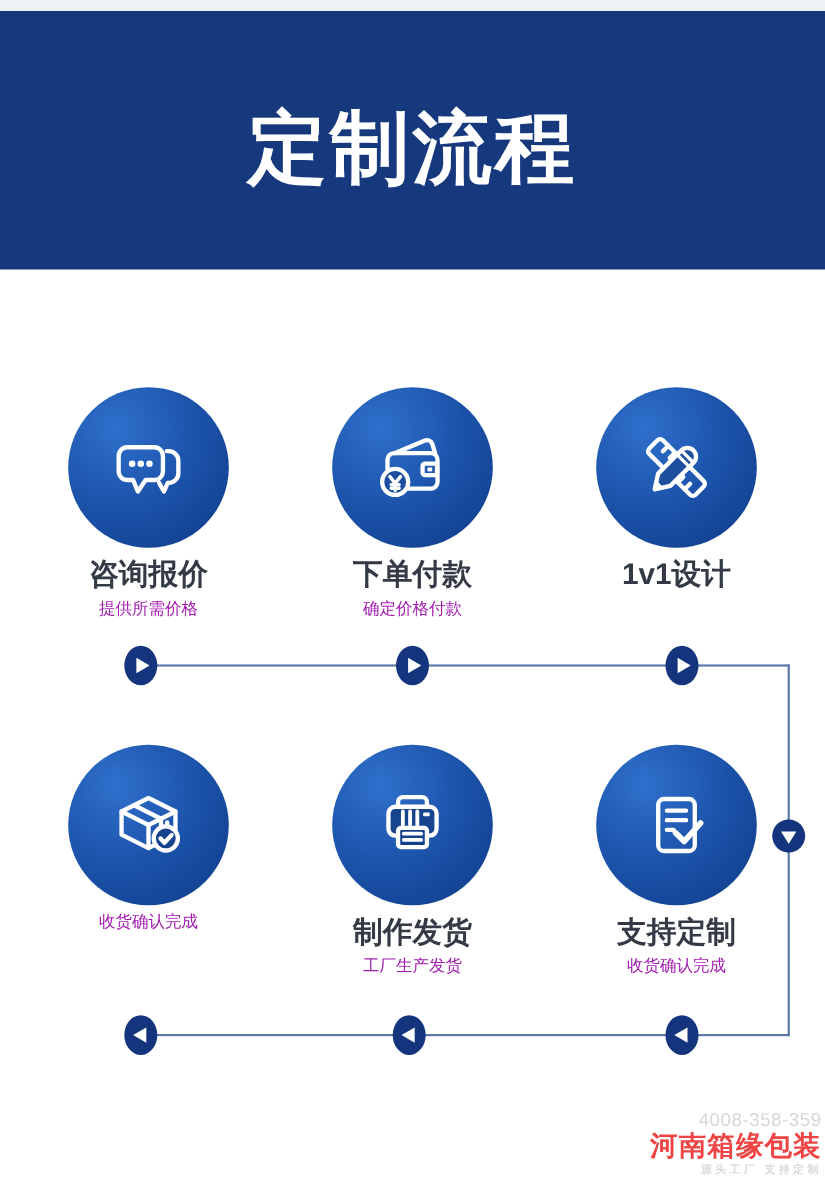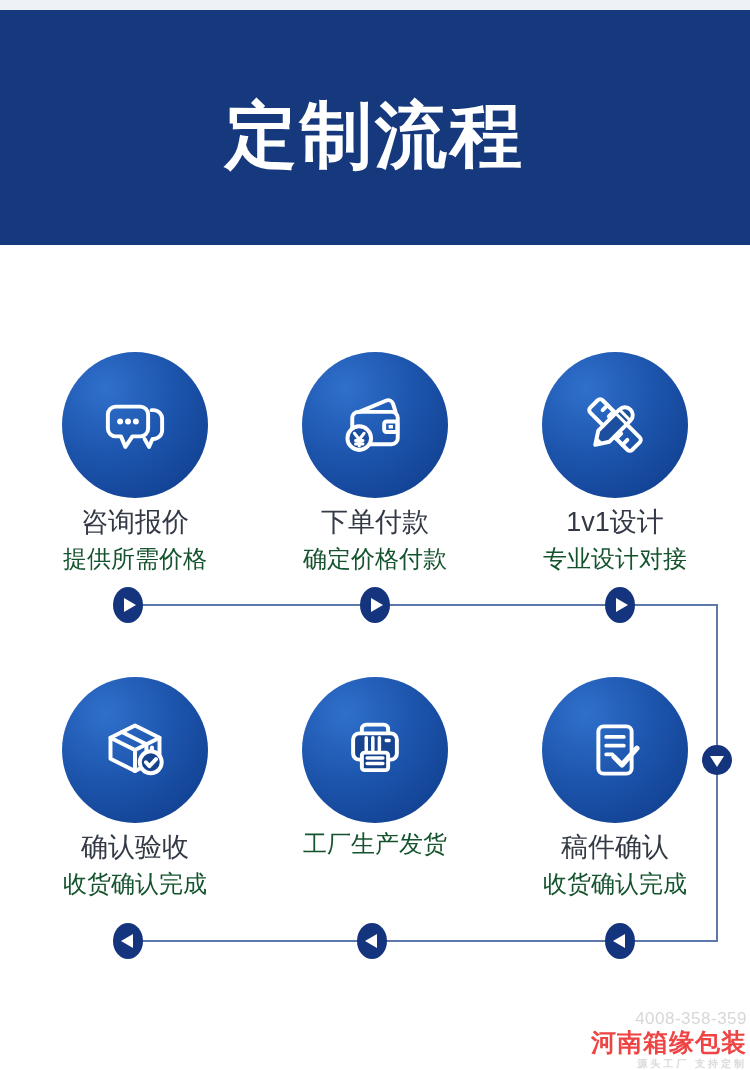--- a/index.html
+++ b/index.html
@@ -39,22 +39,22 @@
   .tri-left{border-top:7px solid transparent;border-bottom:7px solid transparent;border-right:12px solid #ffffff;margin-right:3px;}
   .tri-down{border-left:7px solid transparent;border-right:7px solid transparent;border-top:11px solid #ffffff;margin-top:2px;}
   
   .step{position:absolute;width:230px;z-index:3;}
   .circle{
     width:146px;height:146px;border-radius:50%;margin:0 auto;
     background:radial-gradient(circle at 30% 25%, #2f70cc 0%, #1d55ad 45%, #0d3a88 100%);
     display:flex;align-items:center;justify-content:center;
   }
   .circle svg{display:block;}
-  .step-title{font-size:27px;font-weight:400;color:#333a45;text-align:center;margin-top:9px;line-height:1.15;}
-  .step-desc{font-size:24px;font-weight:400;color:#14532d;text-align:center;margin-top:7px;line-height:1.15;}
+  .step-title{font-size:27px;font-weight:700;color:#333a45;text-align:center;margin-top:9px;line-height:1.15;}
+  .step-desc{font-size:15px;font-weight:400;color:#a21caf;text-align:center;margin-top:7px;line-height:1.15;}
   
   .watermark{position:absolute;right:3px;top:1010px;text-align:right;line-height:1.1;z-index:4;}
   .wm-phone{font-size:17px;font-weight:400;color:#d7d7d7;letter-spacing:0.5px;}
   .wm-company{font-size:25px;font-weight:700;color:#ef4444;letter-spacing:1px;}
   .wm-tagline{font-size:10px;font-weight:700;color:#dadada;letter-spacing:3px;margin-top:2px;text-align:right;}
 </style>
 </head>
 <body>
 
 <div class="page">
@@ -129,62 +129,61 @@
             <rect x="14" y="38" width="68" height="20" rx="4"></rect>
             <path d="M26 38v8M36 38v8M60 58v-8M70 58v-8"></path>
           </g>
           <g transform="rotate(-45 48 48)">
             <path d="M30 39h34a9 9 0 0 1 9 9 9 9 0 0 1-9 9H30L16 48 30 39z" fill="#1d4f9f"></path>
             <path d="M58 39v18M64 40v16M22 44.2v7.6" stroke-width="3.5"></path>
           </g>
         </svg>
       </div>
       <div class="step-title">1v1设计</div>
-      <div class="step-desc">专业设计对接</div>
     </div>
 
     <div class="step" style="left:20px;top:432px;">
       <div class="circle">
         <svg width="84" height="84" viewBox="0 0 96 96" fill="none" stroke="#ffffff" stroke-width="4.5" stroke-linecap="round" stroke-linejoin="round">
           <path d="M48 20 76 34 48 48 20 34z"></path>
           <path d="M20 34v24l28 14V48"></path>
           <path d="M76 34v24L48 72"></path>
           <path d="M33 27.5 61 41.5"></path>
           <path d="M61 41.5V52l3.2 2.8 3.2-1.5V45.2"></path>
           <circle cx="66" cy="62" r="12.5" fill="#16428d"></circle>
           <path d="M60.5 62l4 4.5 7.5-8"></path>
         </svg>
       </div>
-      <div class="step-title">确认验收</div>
       <div class="step-desc">收货确认完成</div>
     </div>
 
     <div class="step" style="left:260px;top:432px;">
       <div class="circle">
         <svg width="84" height="84" viewBox="0 0 96 96" fill="none" stroke="#ffffff" stroke-width="4.5" stroke-linecap="round" stroke-linejoin="round">
           <rect x="33" y="19" width="30" height="16" rx="5"></rect>
           <rect x="23" y="29" width="50" height="30" rx="7" fill="#17448f"></rect>
           <path d="M38 34v14M45.5 34v14M53 34v14" stroke-width="4"></path>
           <rect x="59" y="35" width="7" height="4" rx="1.5" fill="#ffffff" stroke="none"></rect>
           <rect x="33" y="51" width="30" height="20" rx="3" fill="#15418c"></rect>
           <path d="M39 57h18M39 63.5h18" stroke-width="4"></path>
         </svg>
       </div>
+      <div class="step-title">制作发货</div>
       <div class="step-desc">工厂生产发货</div>
     </div>
 
     <div class="step" style="left:500px;top:432px;">
       <div class="circle">
         <svg width="84" height="84" viewBox="0 0 96 96" fill="none" stroke="#ffffff" stroke-width="4.5" stroke-linecap="round" stroke-linejoin="round">
           <rect x="29" y="21" width="38" height="54" rx="6"></rect>
           <path d="M38 33h20M38 43h20M38 53h7"></path>
           <path d="M47 56l9 9 17-19" stroke-width="6"></path>
         </svg>
       </div>
-      <div class="step-title">稿件确认</div>
+      <div class="step-title">支持定制</div>
       <div class="step-desc">收货确认完成</div>
     </div>
 
   </div>
 
   <div class="watermark">
     <div class="wm-phone">4008-358-359</div>
     <div class="wm-company">河南箱缘包装</div>
     <div class="wm-tagline">源头工厂 支持定制</div>
   </div>

